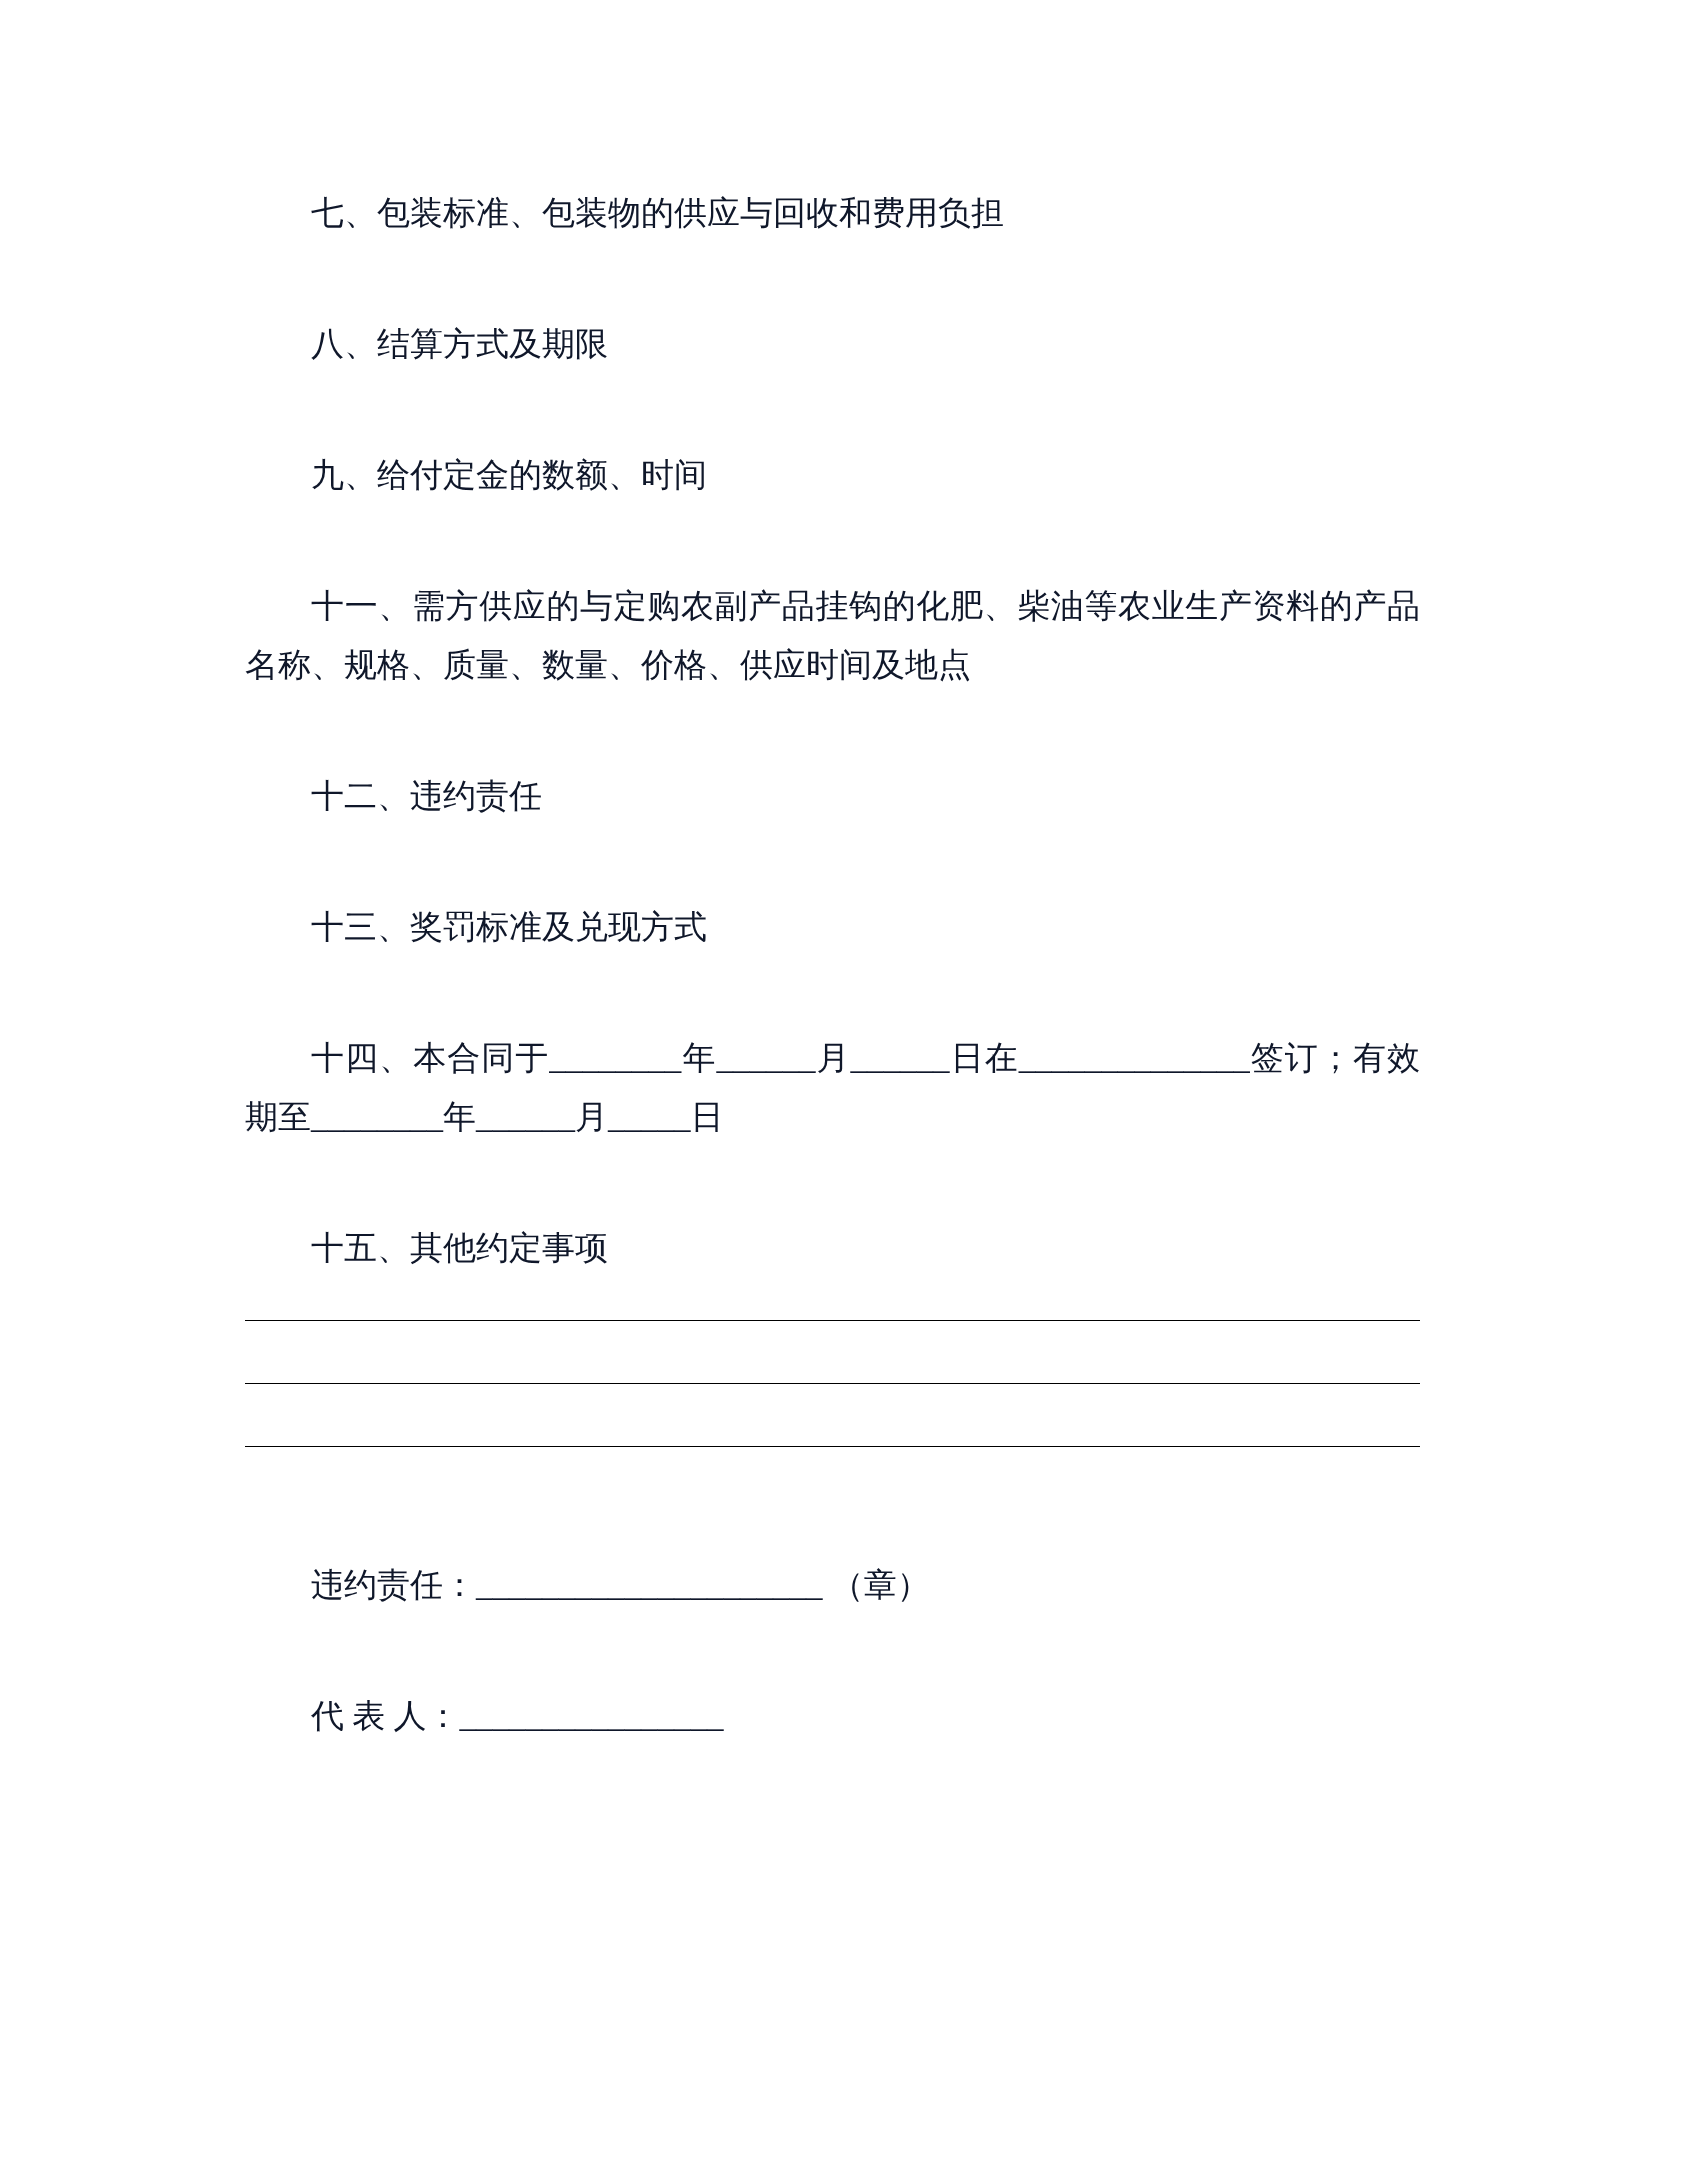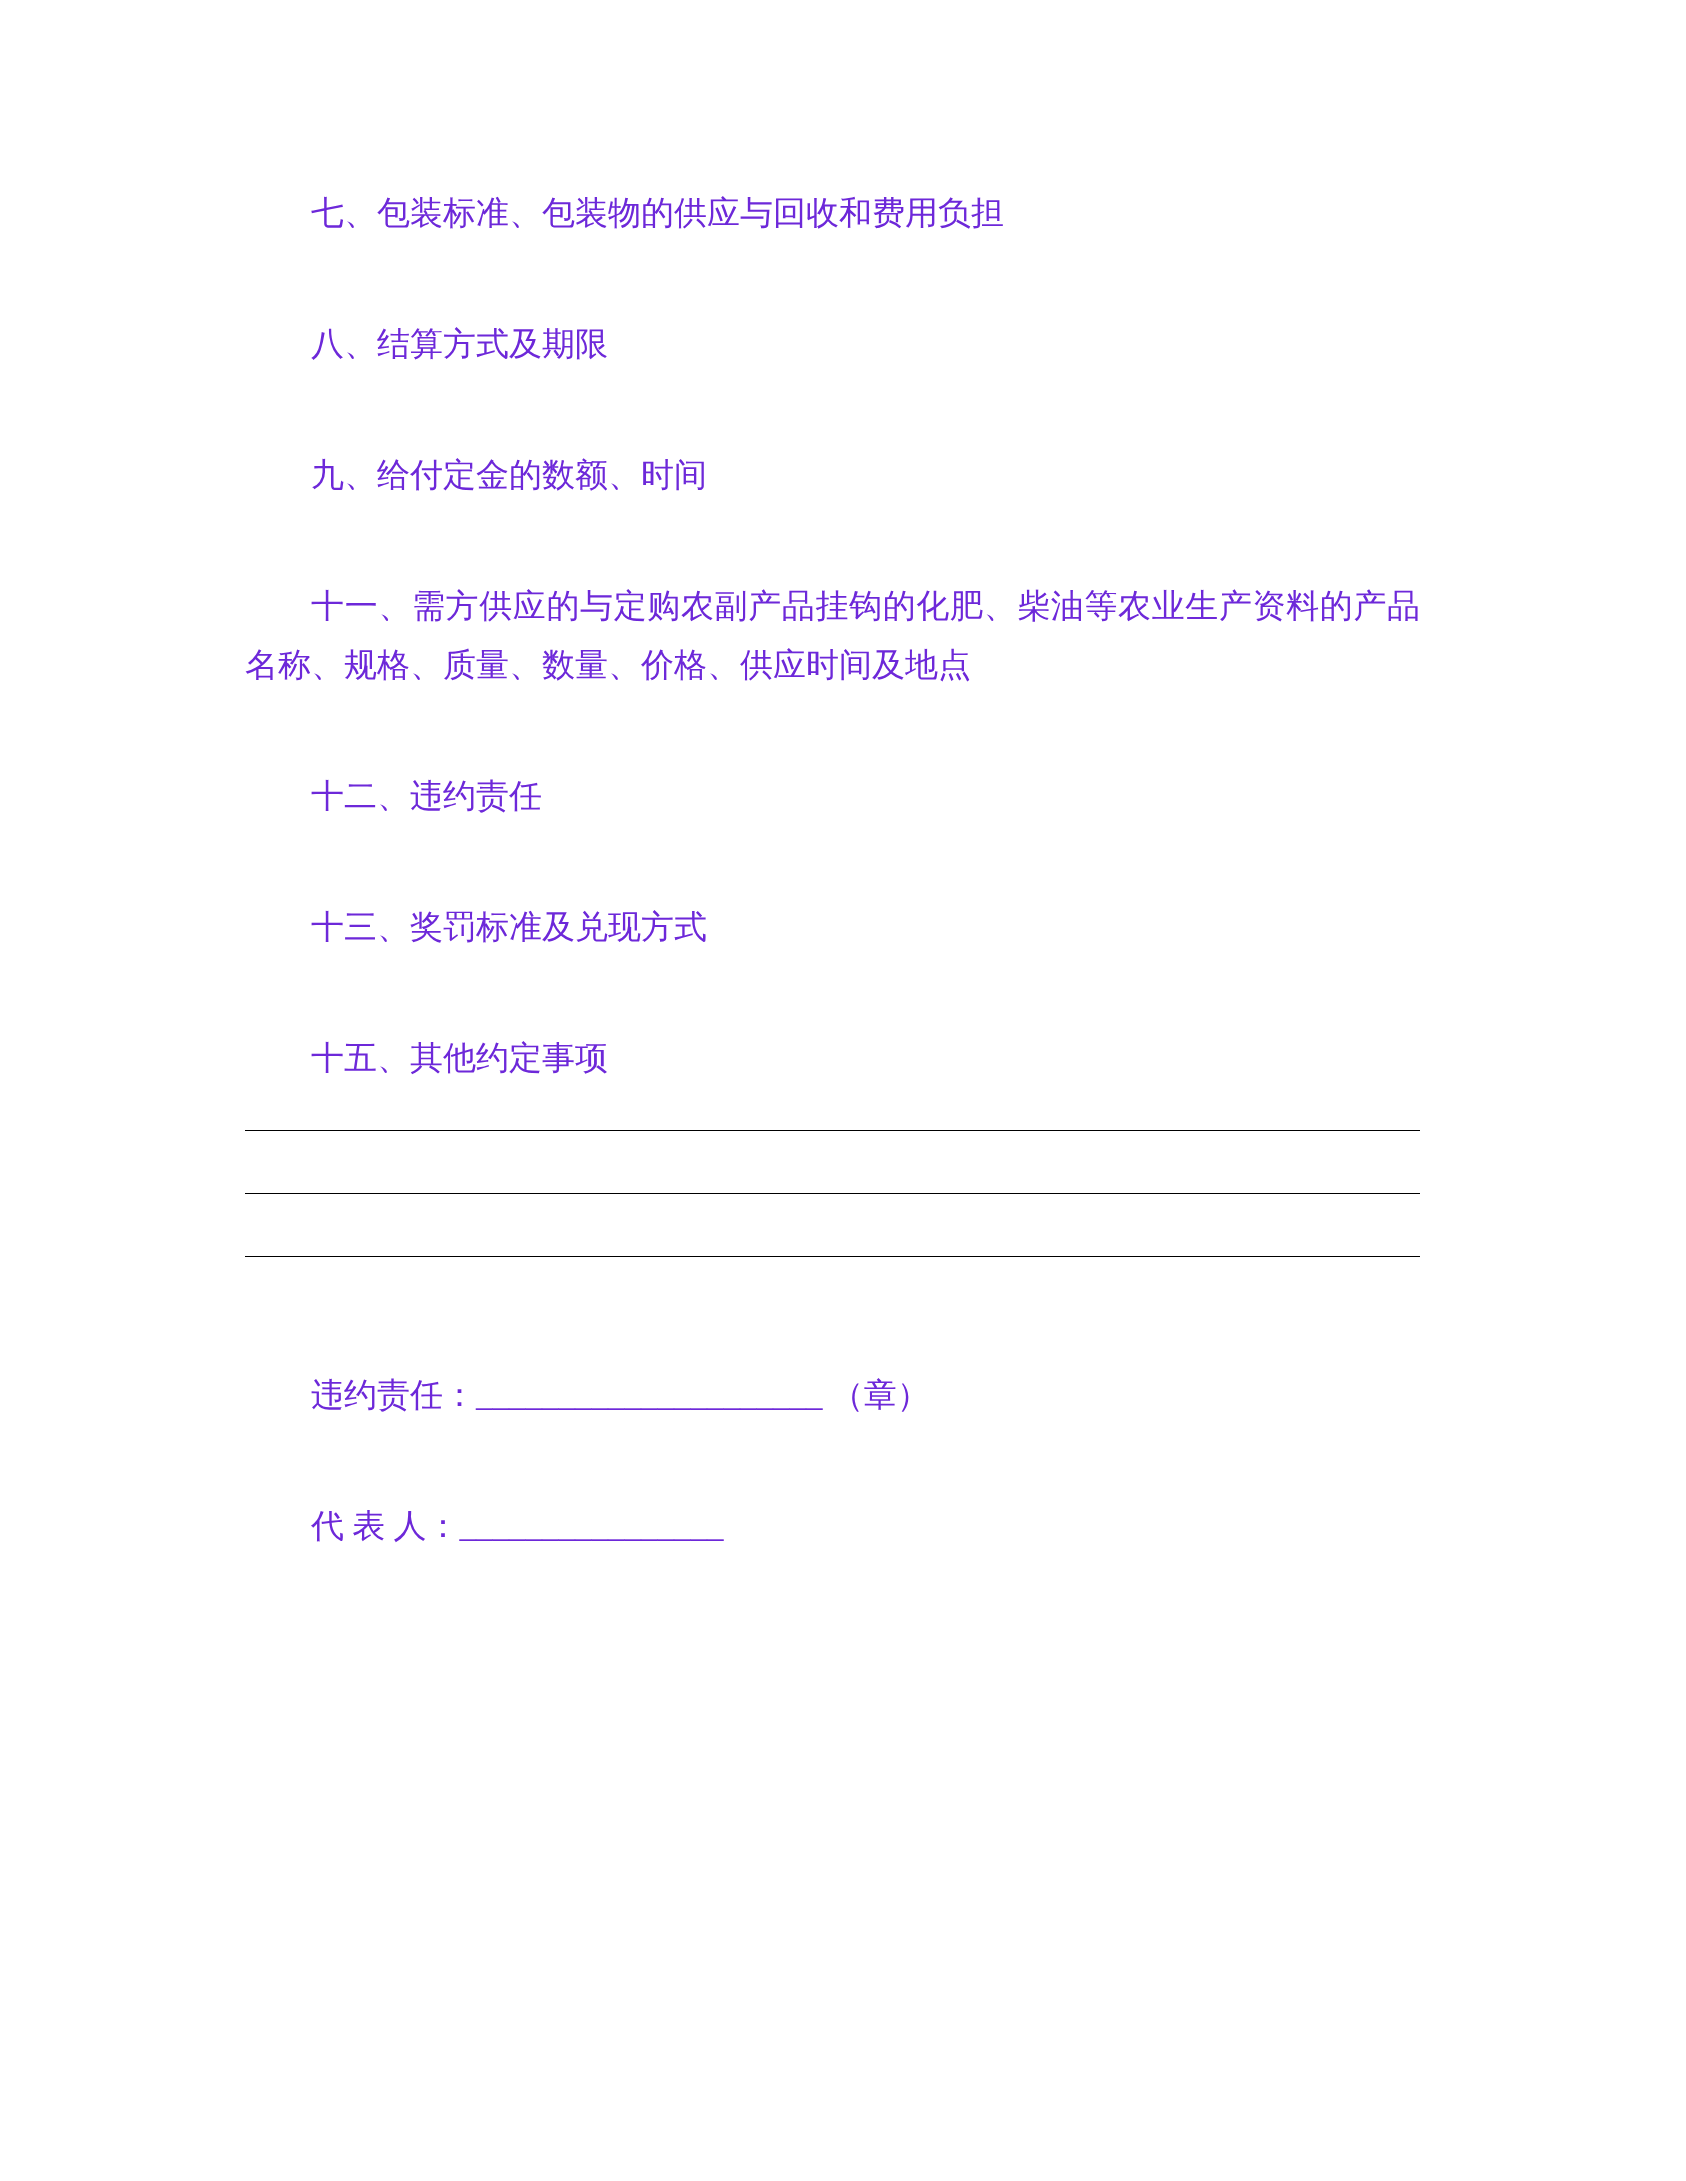--- a/index.html
+++ b/index.html
@@ -6,21 +6,21 @@
     margin: 0;
     padding: 0;
     background: #ffffff;
   }
   .page {
     position: relative;
     width: 1686px;
     height: 2182px;
     box-sizing: border-box;
     background: #ffffff;
-    color: #6d28d9;
+    color: #0f172a;
     padding: 184px 266px 0 245px;
     font-family: "Liberation Serif", "DejaVu Serif", serif;
     font-size: 33px;
     overflow: hidden;
   }
   .para {
     margin: 0 0 72px 0;
     line-height: 59px;
     text-indent: 2em;
     text-align: justify;
@@ -45,20 +45,21 @@
 
   <p class="para">九、给付定金的数额、时间</p>
 
 
   <p class="para">十一、需方供应的与定购农副产品挂钩的化肥、柴油等农业生产资料的产品名称、规格、质量、数量、价格、供应时间及地点</p>
 
   <p class="para">十二、违约责任</p>
 
   <p class="para">十三、奖罚标准及兑现方式</p>
 
+  <p class="para">十四、本合同于________年______月______日在______________签订；有效期至________年______月_____日</p>
 
   <p class="para">十五、其他约定事项</p>
 
   <div class="blank-lines">
     <div class="blank-line"></div>
     <div class="blank-line"></div>
     <div class="blank-line"></div>
   </div>
 
 

